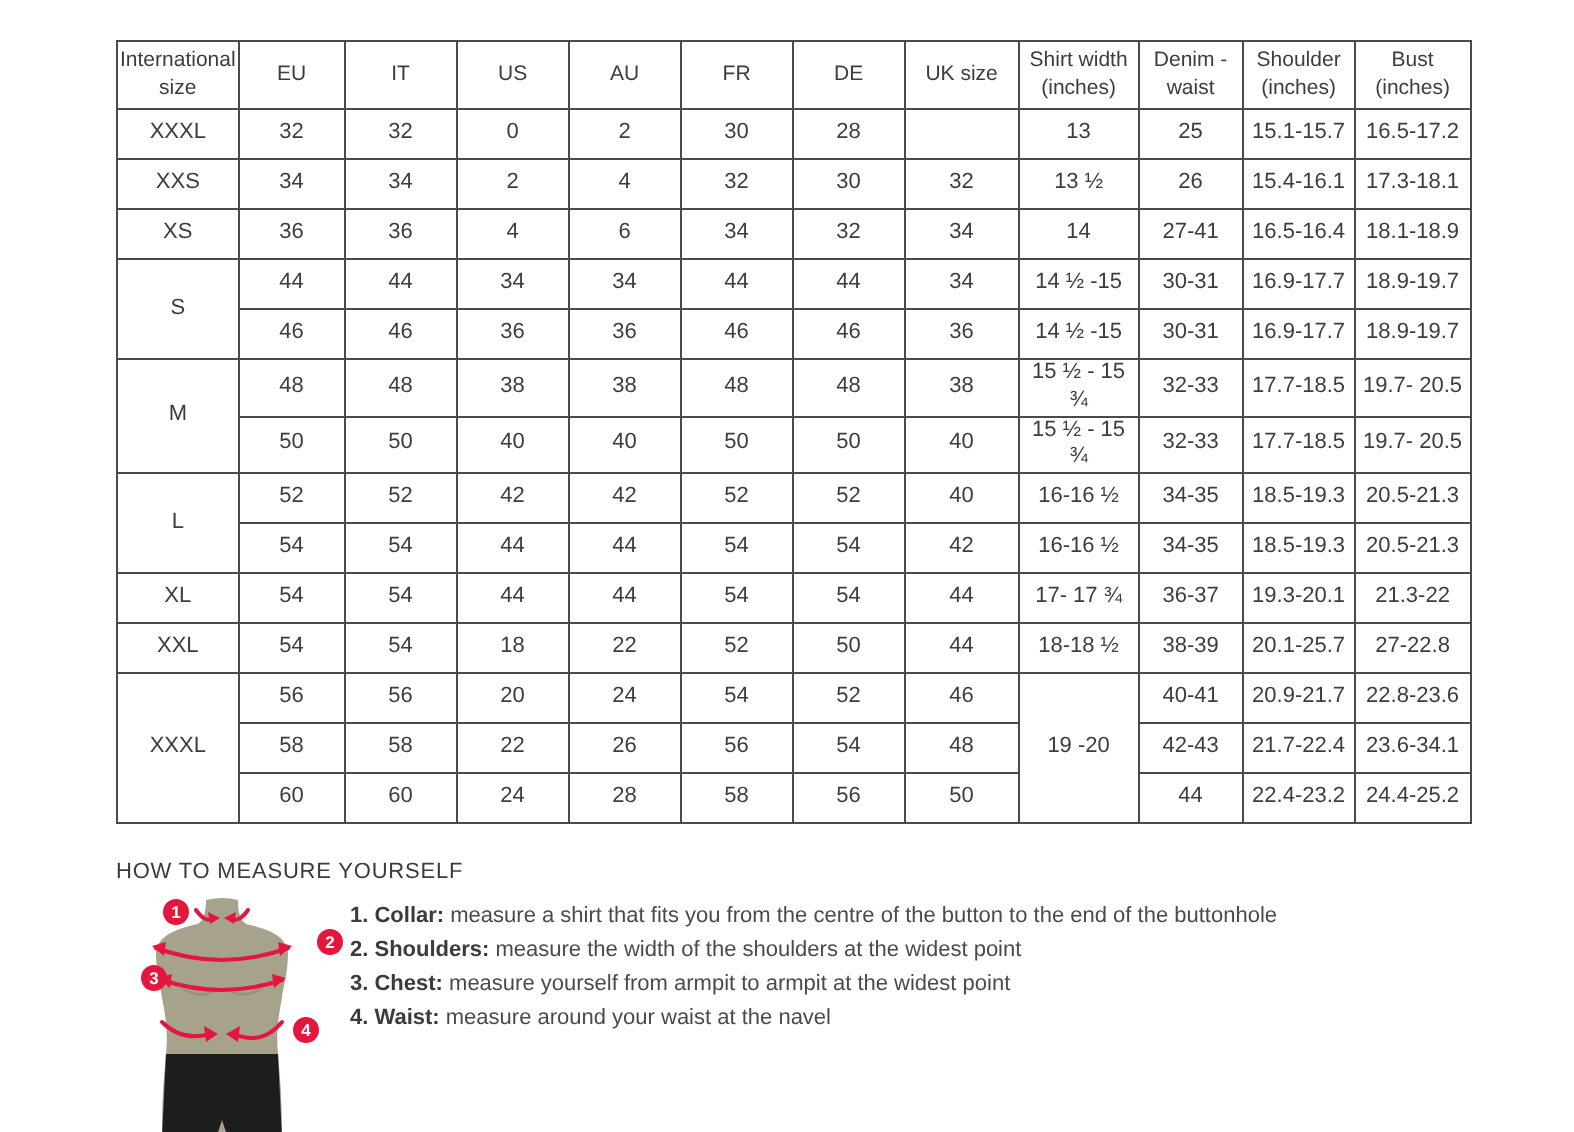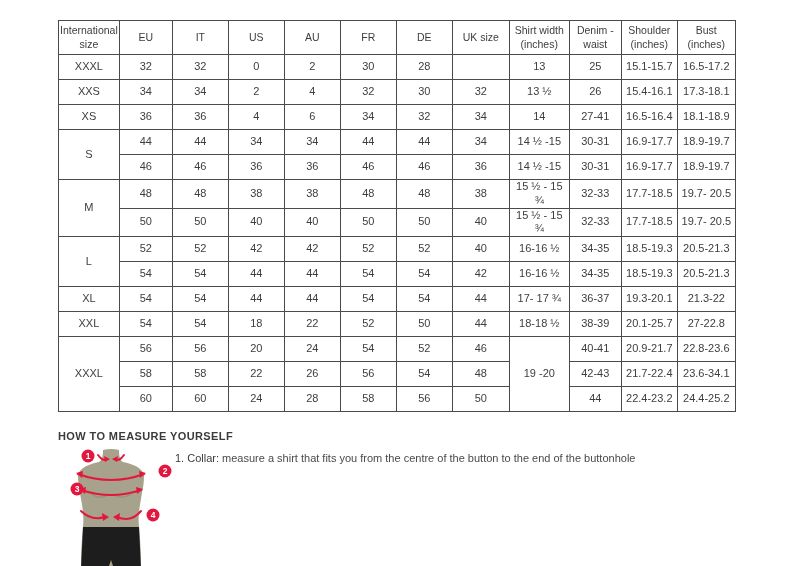--- a/index.html
+++ b/index.html
@@ -20,26 +20,26 @@
     text-align:center;vertical-align:middle;
     padding:0 1px;
     font-weight:400;
     line-height:1.25;
   }
   table.size-table th{height:33px;font-size:10.5px;}
   table.size-table td{height:24px;}
   
   .measure-heading{
     position:absolute;left:58px;top:430px;
-    font-size:11px;font-weight:700;letter-spacing:.4px;color:#3b3b3b;
+    font-size:11px;font-weight:400;letter-spacing:.4px;color:#3b3b3b;
   }
   .figure-wrap{position:absolute;left:70px;top:447px;width:106px;height:122px;}
   .steps{position:absolute;left:175px;top:450px;font-size:11px;color:#4a4a4a;}
   .step{line-height:17px;white-space:nowrap;}
-  .step .lead{font-weight:400;color:#3b3b3b;}
+  .step .lead{font-weight:700;color:#3b3b3b;}
   .badge-num{font-weight:700;}
 </style>
 </head>
 <body>
 
 <div class="size-table-wrap">
   <table class="size-table">
     <colgroup>
         <col style="width: 60px;">
         <col style="width: 53px;">
@@ -314,13 +314,16 @@
       <circle cx="7" cy="42" r="6.5" fill="#e3173d"></circle>
       <text class="badge-num" x="7" y="45" text-anchor="middle" font-size="8.5" fill="#ffffff">3</text>
       <circle cx="83" cy="68" r="6.5" fill="#e3173d"></circle>
       <text class="badge-num" x="83" y="71" text-anchor="middle" font-size="8.5" fill="#ffffff">4</text>
     </g>
   </svg>
 </div>
 
 <div class="steps">
     <div class="step"><span class="lead">1. Collar:</span> measure a shirt that fits you from the centre of the button to the end of the buttonhole</div>
+    <div class="step"><span class="lead">2. Shoulders:</span> measure the width of the shoulders at the widest point</div>
+    <div class="step"><span class="lead">3. Chest:</span> measure yourself from armpit to armpit at the widest point</div>
+    <div class="step"><span class="lead">4. Waist:</span> measure around your waist at the navel</div>
   </div>
 
 </body></html>

